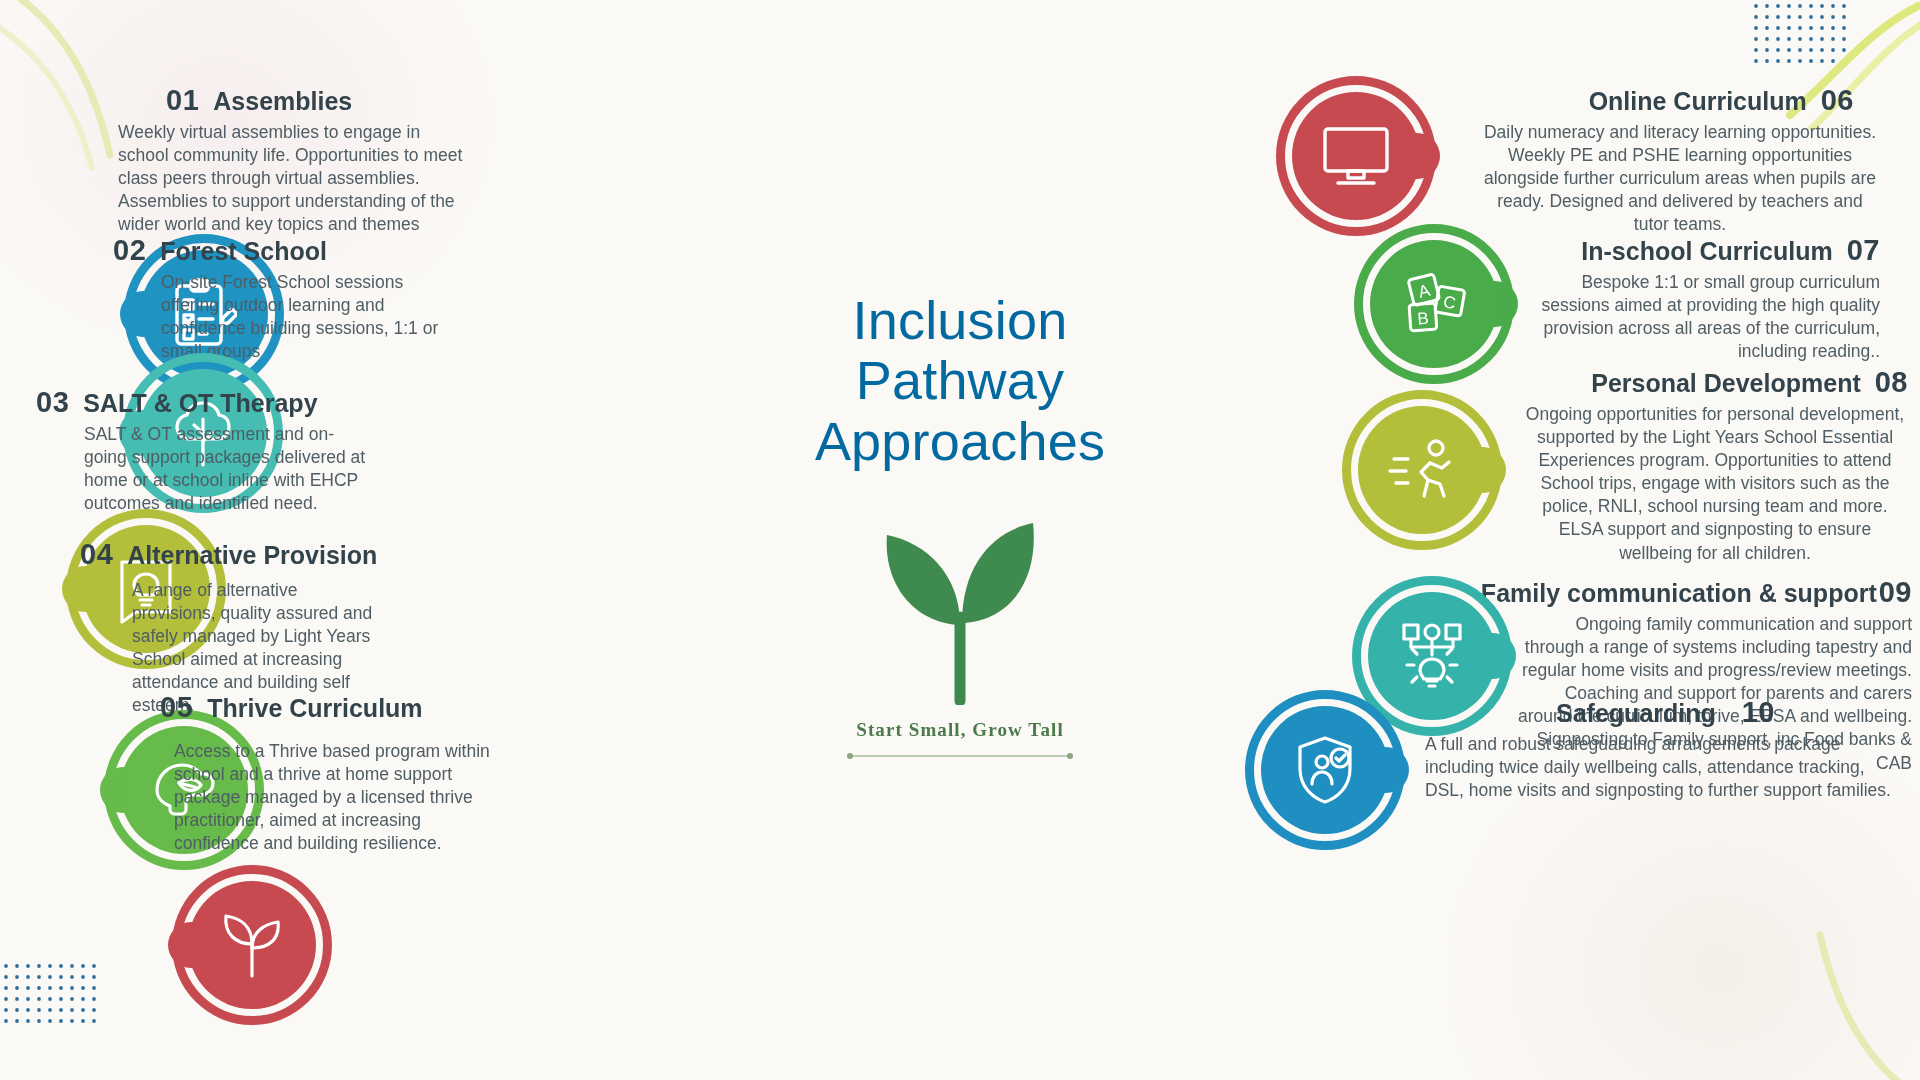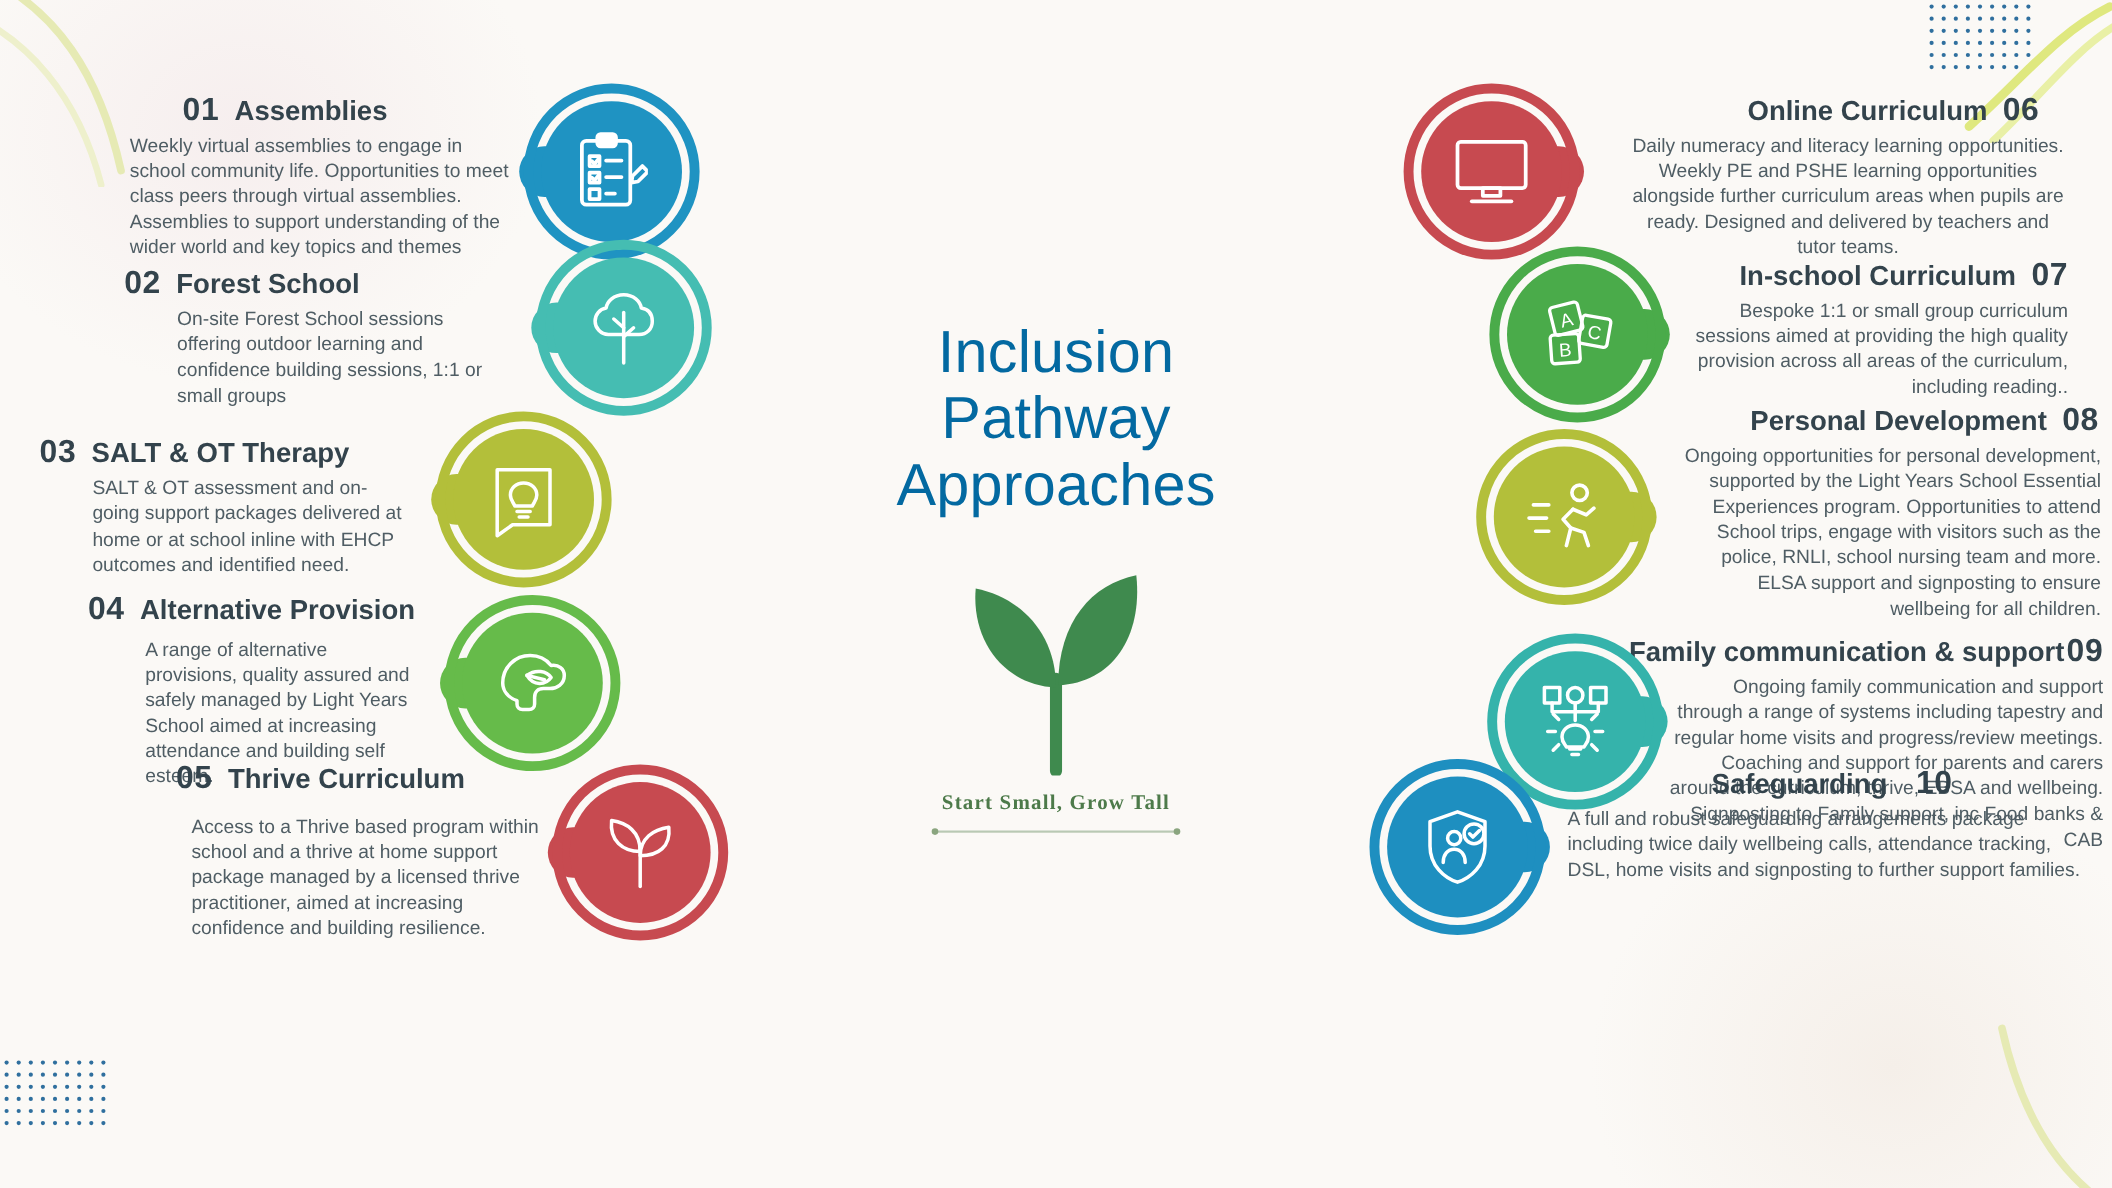--- a/index.html
+++ b/index.html
@@ -40,21 +40,21 @@
   .tagline{
     margin-top:14px;font-family:"Liberation Serif", serif;
     font-size:19px;letter-spacing:1.1px;color:#4d7a4a;font-weight:bold;
   }
   .tag-rule{margin:14px auto 0;width:220px;height:2px;background:#b9c9b4;position:relative;}
   .tag-rule:before,.tag-rule:after{content:"";position:absolute;top:-2px;width:6px;height:6px;border-radius:50%;background:#8aa57f;}
   .tag-rule:before{left:-3px;} .tag-rule:after{right:-3px;}
 
   
   .item{position:absolute;display:flex;align-items:flex-start;}
-  .item.left{align-items:center;}
+  .item.left{flex-direction:column;}
   .item.right{flex-direction:row;}
 
   .txt{width:345px;}
   .txt.l{text-align:left;}
   .txt.r{text-align:right;}
 
   .head{display:flex;align-items:baseline;gap:14px;margin-bottom:4px;}
   .head.r{justify-content:flex-end;}
   .num{font-size:29px;font-weight:bold;color:#33434c;letter-spacing:.5px;}
   .ttl{font-size:25px;font-weight:bold;color:#33434c;white-space:nowrap;}
@@ -401,21 +401,21 @@
       <div class="glyph">
         <svg width="72" height="66" viewBox="0 0 72 66" fill="none" stroke="#fff" stroke-width="3.3" stroke-linecap="round" stroke-linejoin="round">
           <circle cx="50" cy="11" r="7"></circle>
           <path d="M44 26l-9 9 7 8-4 16"></path>
           <path d="M42 43l12 4 4 12"></path>
           <path d="M44 26l12 5 7-6"></path>
           <path d="M8 22h14M4 34h16M10 46h12"></path>
         </svg>
       </div>
     </div>
-    <div class="txt r" style="padding-top:6px;width:390px;">
+    <div class="txt r" style="padding-top:6px;width:390px;text-align:center;">
       <div class="head r" style="padding-right:2px;">
         <span class="ttl">Personal Development</span>
         <span class="num">08</span>
       </div>
       <div class="body" style="white-space:pre-line;">Ongoing opportunities for personal development, supported by the Light Years School Essential Experiences program. Opportunities to attend School trips, engage with visitors such as the police, RNLI, school nursing team and more.
 ELSA support and signposting to ensure wellbeing for all children.</div>
     </div>
   </div>
 
   <div class="item right" style="right:8px; top:570px;">

